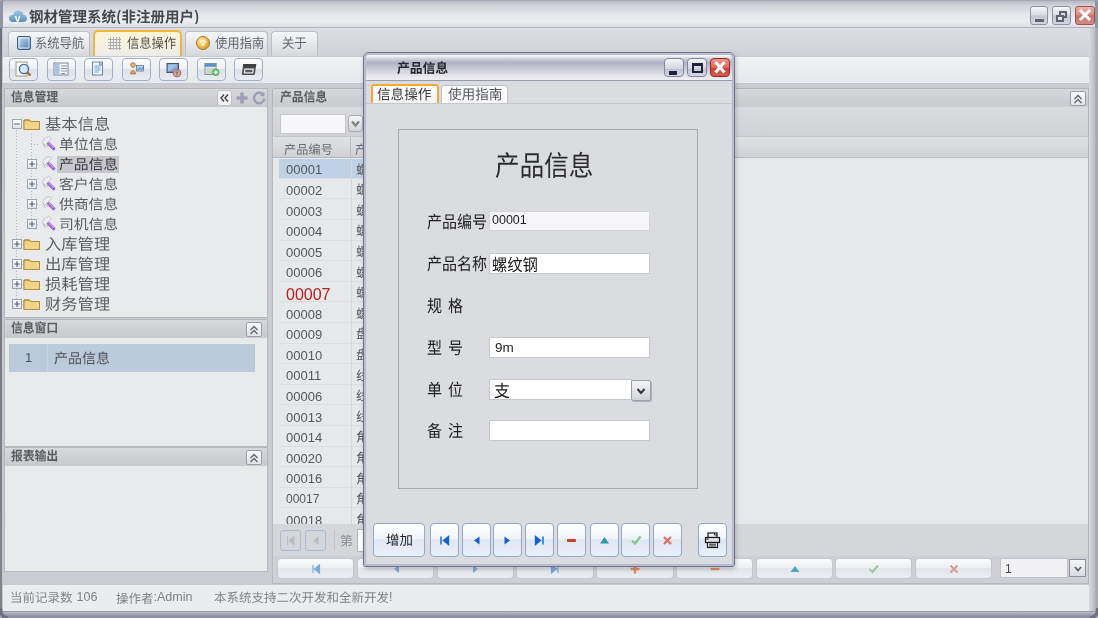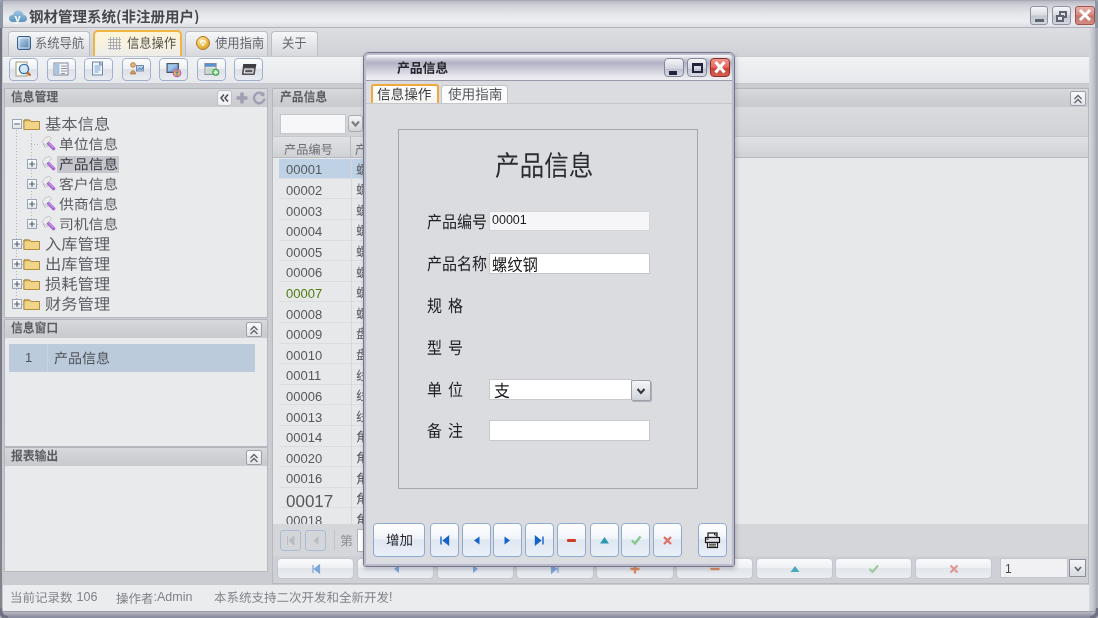--- a/index.html
+++ b/index.html
@@ -611,21 +611,21 @@
         </svg>
       </div>
 <div class="abs" style="left:6px;top:104.2px;width:280px;height:19.6px;border-bottom:1px solid #dcdde0"></div>
 <div class="abs" style="left:13px;top:107px;font-size:13px;color:#55585d">00006</div>
 <div class="abs" style="left:83px;top:107.6px">
         <svg class="cj" style="width:13.0px;height:13px;" viewBox="0 0 1000 1000" preserveAspectRatio="none" fill="#55585d">
           <use href="#r87ba" x="0"></use>
         </svg>
       </div>
 <div class="abs" style="left:6px;top:124.8px;width:280px;height:19.6px;border-bottom:1px solid #dcdde0"></div>
-<div class="abs" style="left:13px;top:128.0px;font-size:13px;color:#4d7c0f">00007</div>
+<div class="abs" style="left:13px;top:128.0px;font-size:16px;color:#b91c1c">00007</div>
 <div class="abs" style="left:83px;top:128.2px">
         <svg class="cj" style="width:13.0px;height:13px;" viewBox="0 0 1000 1000" preserveAspectRatio="none" fill="#55585d">
           <use href="#r87ba" x="0"></use>
         </svg>
       </div>
 <div class="abs" style="left:6px;top:145.4px;width:280px;height:19.6px;border-bottom:1px solid #dcdde0"></div>
 <div class="abs" style="left:13px;top:148.6px;font-size:13px;color:#55585d">00008</div>
 <div class="abs" style="left:83px;top:148.8px">
         <svg class="cj" style="width:13.0px;height:13px;" viewBox="0 0 1000 1000" preserveAspectRatio="none" fill="#55585d">
           <use href="#r87ba" x="0"></use>
@@ -681,21 +681,21 @@
         </svg>
       </div>
 <div class="abs" style="left:6px;top:310.2px;width:280px;height:19.6px;border-bottom:1px solid #dcdde0"></div>
 <div class="abs" style="left:13px;top:313.4px;font-size:13px;color:#55585d">00016</div>
 <div class="abs" style="left:83px;top:313.6px">
         <svg class="cj" style="width:13.0px;height:13px;" viewBox="0 0 1000 1000" preserveAspectRatio="none" fill="#55585d">
           <use href="#r89d2" x="0"></use>
         </svg>
       </div>
 <div class="abs" style="left:6px;top:330.8px;width:280px;height:19.6px;border-bottom:1px solid #dcdde0"></div>
-<div class="abs" style="left:13px;top:334.0px;font-size:17px;color:#55585d">00017</div>
+<div class="abs" style="left:13px;top:334.0px;font-size:12px;color:#55585d">00017</div>
 <div class="abs" style="left:83px;top:334.2px">
         <svg class="cj" style="width:13.0px;height:13px;" viewBox="0 0 1000 1000" preserveAspectRatio="none" fill="#55585d">
           <use href="#r89d2" x="0"></use>
         </svg>
       </div>
 <div class="abs" style="left:6px;top:351.4px;width:280px;height:19.6px;border-bottom:1px solid #dcdde0"></div>
 <div class="abs" style="left:13px;top:354.6px;font-size:13px;color:#55585d">00018</div>
 <div class="abs" style="left:83px;top:354.8px">
         <svg class="cj" style="width:13.0px;height:13px;" viewBox="0 0 1000 1000" preserveAspectRatio="none" fill="#55585d">
           <use href="#r89d2" x="0"></use>
@@ -892,20 +892,21 @@
           <use href="#r89c4" x="0"></use>
           <use href="#r683c" x="1400"></use>
         </svg>
       </div>
 <div class="abs" style="left:62.8px;top:286px">
         <svg class="cj" style="width:36.0px;height:17px;" viewBox="0 0 2400 1000" preserveAspectRatio="none" fill="#1f1f24">
           <use href="#r578b" x="0"></use>
           <use href="#r53f7" x="1400"></use>
         </svg>
       </div>
+      <div class="abs" style="left:125px;top:284px;width:161px;height:21px;border:1px solid #c6c8cb;background:#fff;font-size:13.5px;color:#1c1c20;padding:2px 0 0 5px">9m</div>
 <div class="abs" style="left:62.8px;top:328px">
         <svg class="cj" style="width:36.0px;height:17px;" viewBox="0 0 2400 1000" preserveAspectRatio="none" fill="#1f1f24">
           <use href="#r5355" x="0"></use>
           <use href="#r4f4d" x="1400"></use>
         </svg>
       </div>
       <div class="abs" style="left:125px;top:326px;width:143px;height:21px;border:1px solid #c6c8cb;background:#fff"></div>
       <div class="abs" style="left:130px;top:328.5px">
         <svg class="cj" style="width:16.0px;height:17px;" viewBox="0 0 1000 1000" preserveAspectRatio="none" fill="#1c1c20">
           <use href="#r652f" x="0"></use>

